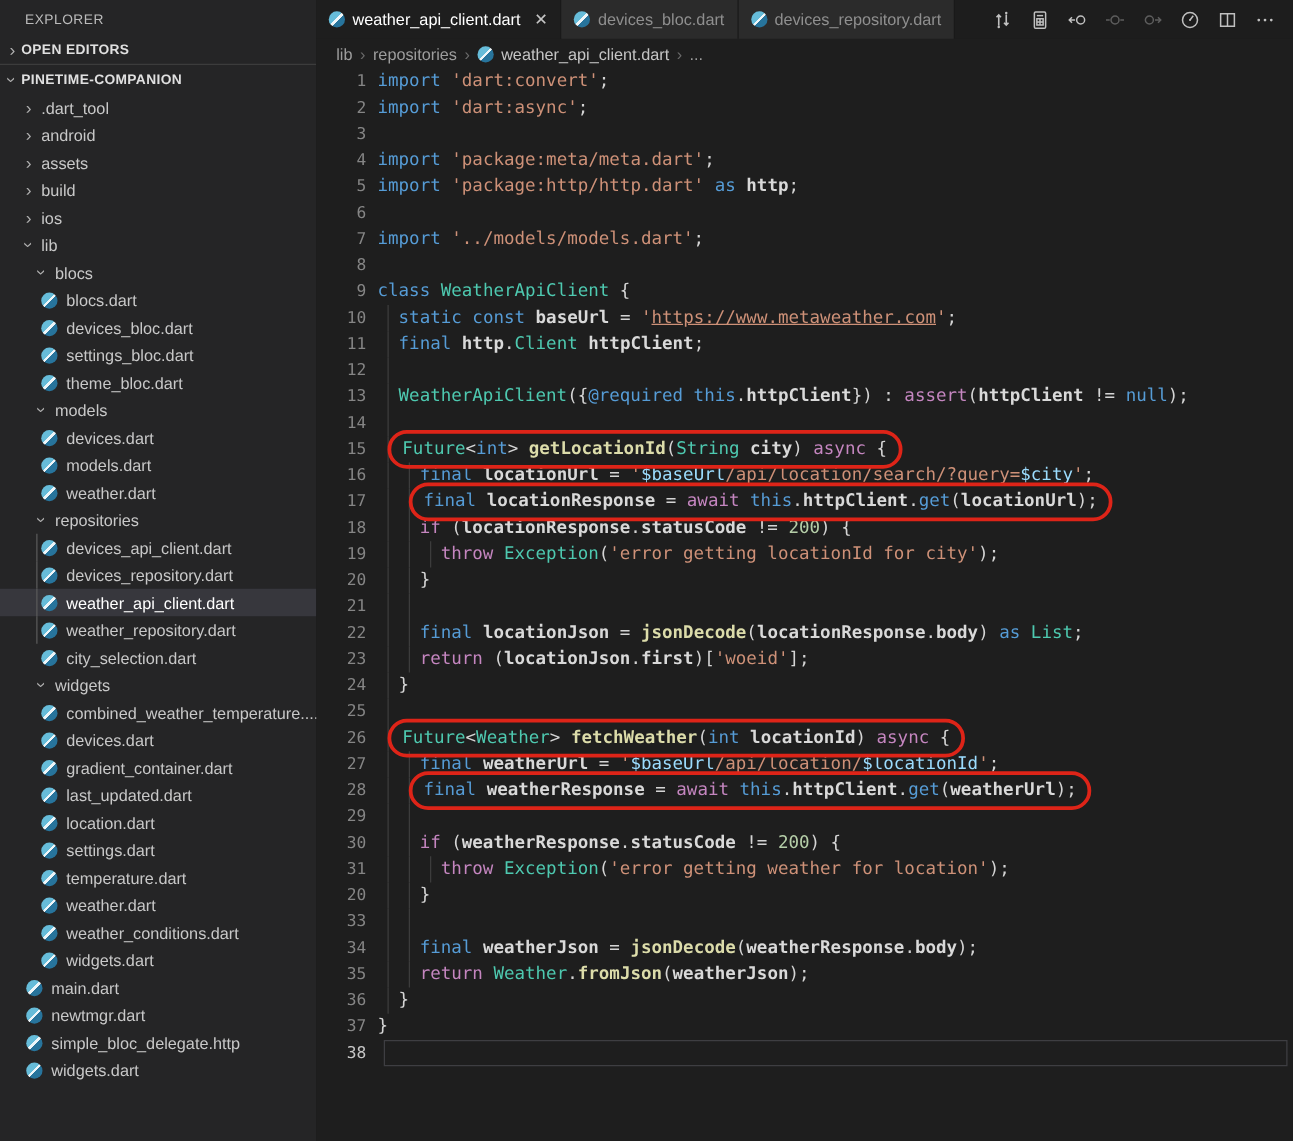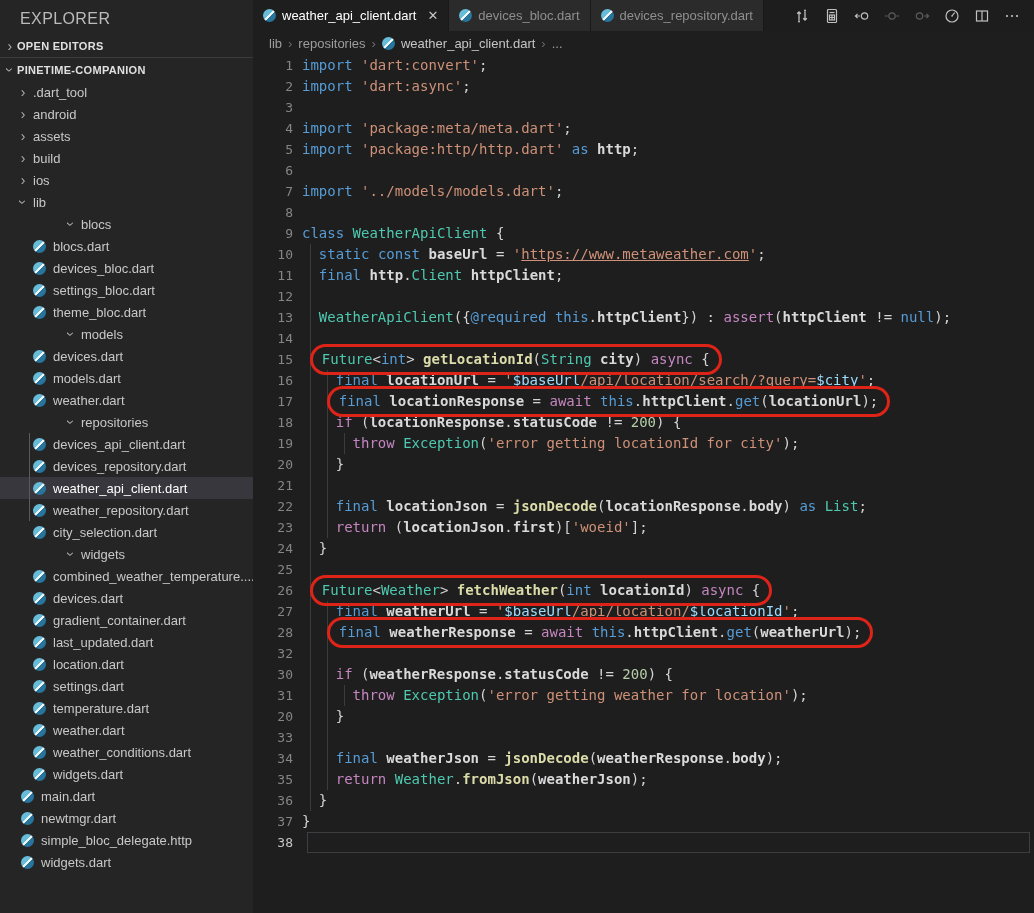--- a/index.html
+++ b/index.html
@@ -8,31 +8,31 @@
     --editor_bg:#1e1e1e; --sidebar_bg:#252526; --sel_bg:#37373d; --tab_inactive:#2b2b2b;
   }
   *{box-sizing:border-box;}
   html,body{margin:0;padding:0;}
   body{width:1034px;height:913px;overflow:hidden;background:var(--editor_bg);
        font-family:"Liberation Sans",sans-serif;-webkit-font-smoothing:antialiased;}
   .app{display:flex;width:1034px;height:913px;}
 
   
   .sidebar{flex:0 0 253px;background:var(--sidebar_bg);color:#c8c8c8;overflow:hidden;}
-  .explorer-title{padding:10px 0 7px 20px;font-size:16px;letter-spacing:.4px;color:#bbbbbb;}
+  .explorer-title{padding:10px 0 7px 20px;font-size:11px;letter-spacing:.4px;color:#bbbbbb;}
   .sect{height:23px;display:flex;align-items:center;font-size:11px;font-weight:700;
         letter-spacing:.3px;color:#e0e0e0;padding-left:3px;cursor:pointer;}
   .sect.oe{border-bottom:1px solid #3c3c3c;}
   .chev{display:inline-block;width:14px;text-align:center;font-size:14px;line-height:14px;
         color:#b0b0b0;font-weight:400;}
   .chev.open{transform:rotate(90deg);}
   .tree{font-size:13px;}
   .trow{height:22px;display:flex;align-items:center;position:relative;cursor:pointer;color:#c8c8c8;}
   .trow.lvl1{padding-left:16px;}
-  .trow.lvl2.folder{padding-left:27px;margin-left:37px;}
+  .trow.lvl2.folder{padding-left:27px;}
   .trow.lvl2.file{padding-left:21px;}
   .trow.lvl3{padding-left:33px;}
   .trow.sel{background:var(--sel_bg);color:#ffffff;}
   .trow .lab{margin-left:3px;white-space:nowrap;}
   .tguide{position:absolute;left:29px;top:0;bottom:0;width:1px;background:#5a5a5a;}
   .dart-icon{display:inline-block;width:13px;height:13px;border-radius:50%;flex:none;
      background:linear-gradient(135deg,#66bcd9 0 45%,#eef6f9 45% 56%,#27749c 56% 100%);}
   .trow .dart-icon{margin-right:4px;}
 
   
@@ -346,21 +346,21 @@
         <div class="line"><div class="ig" style="left: 57px;"></div><div class="ig" style="left: 73.8px;"></div><div class="ig" style="left: 90.6px;"></div><span class="ln">19</span><span class="code-text">      <span class="tk-ctl">throw</span><span class="tk-pl"> </span><span class="tk-typ">Exception</span><span class="tk-pl">(</span><span class="tk-str">'error getting locationId for city'</span><span class="tk-pl">);</span></span></div>
         <div class="line"><div class="ig" style="left: 57px;"></div><div class="ig" style="left: 73.8px;"></div><span class="ln">20</span><span class="code-text">    <span class="tk-pl">}</span></span></div>
         <div class="line"><div class="ig" style="left: 57px;"></div><div class="ig" style="left: 73.8px;"></div><span class="ln">21</span><span class="code-text"></span></div>
         <div class="line"><div class="ig" style="left: 57px;"></div><div class="ig" style="left: 73.8px;"></div><span class="ln">22</span><span class="code-text">    <span class="tk-kw">final</span><span class="tk-pl"> </span><span class="tk-var">locationJson</span><span class="tk-pl"> = </span><span class="tk-fn">jsonDecode</span><span class="tk-pl">(</span><span class="tk-var">locationResponse</span><span class="tk-pl">.</span><span class="tk-var">body</span><span class="tk-pl">) </span><span class="tk-kw">as</span><span class="tk-pl"> </span><span class="tk-typ">List</span><span class="tk-pl">;</span></span></div>
         <div class="line"><div class="ig" style="left: 57px;"></div><div class="ig" style="left: 73.8px;"></div><span class="ln">23</span><span class="code-text">    <span class="tk-ctl">return</span><span class="tk-pl"> (</span><span class="tk-var">locationJson</span><span class="tk-pl">.</span><span class="tk-var">first</span><span class="tk-pl">)[</span><span class="tk-str">'woeid'</span><span class="tk-pl">];</span></span></div>
         <div class="line"><div class="ig" style="left: 57px;"></div><span class="ln">24</span><span class="code-text">  <span class="tk-pl">}</span></span></div>
         <div class="line"><div class="ig" style="left: 57px;"></div><span class="ln">25</span><span class="code-text"></span></div>
         <div class="line"><div class="ig" style="left: 57px;"></div><span class="ln">26</span><span class="code-text">  <span class="oval"><span class="tk-typ">Future</span><span class="tk-pl">&lt;</span><span class="tk-typ">Weather</span><span class="tk-pl">&gt; </span><span class="tk-fn">fetchWeather</span><span class="tk-pl">(</span><span class="tk-kw">int</span><span class="tk-pl"> </span><span class="tk-var">locationId</span><span class="tk-pl">) </span><span class="tk-ctl">async</span><span class="tk-pl"> {</span></span></span></div>
         <div class="line"><div class="ig" style="left: 57px;"></div><div class="ig" style="left: 73.8px;"></div><span class="ln">27</span><span class="code-text">    <span class="tk-kw">final</span><span class="tk-pl"> </span><span class="tk-var">weatherUrl</span><span class="tk-pl"> = </span><span class="tk-str">'</span><span class="tk-itp">$baseUrl</span><span class="tk-str">/api/location/</span><span class="tk-itp">$locationId</span><span class="tk-str">'</span><span class="tk-pl">;</span></span></div>
         <div class="line"><div class="ig" style="left: 57px;"></div><div class="ig" style="left: 73.8px;"></div><span class="ln">28</span><span class="code-text">    <span class="oval"><span class="tk-kw">final</span><span class="tk-pl"> </span><span class="tk-var">weatherResponse</span><span class="tk-pl"> = </span><span class="tk-ctl">await</span><span class="tk-pl"> </span><span class="tk-kw">this</span><span class="tk-pl">.</span><span class="tk-var">httpClient</span><span class="tk-pl">.</span><span class="tk-kw">get</span><span class="tk-pl">(</span><span class="tk-var">weatherUrl</span><span class="tk-pl">);</span></span></span></div>
-        <div class="line"><div class="ig" style="left: 57px;"></div><div class="ig" style="left: 73.8px;"></div><span class="ln">32</span><span class="code-text"></span></div>
+        <div class="line"><div class="ig" style="left: 57px;"></div><div class="ig" style="left: 73.8px;"></div><span class="ln">29</span><span class="code-text"></span></div>
         <div class="line"><div class="ig" style="left: 57px;"></div><div class="ig" style="left: 73.8px;"></div><span class="ln">30</span><span class="code-text">    <span class="tk-ctl">if</span><span class="tk-pl"> (</span><span class="tk-var">weatherResponse</span><span class="tk-pl">.</span><span class="tk-var">statusCode</span><span class="tk-pl"> != </span><span class="tk-num">200</span><span class="tk-pl">) {</span></span></div>
         <div class="line"><div class="ig" style="left: 57px;"></div><div class="ig" style="left: 73.8px;"></div><div class="ig" style="left: 90.6px;"></div><span class="ln">31</span><span class="code-text">      <span class="tk-ctl">throw</span><span class="tk-pl"> </span><span class="tk-typ">Exception</span><span class="tk-pl">(</span><span class="tk-str">'error getting weather for location'</span><span class="tk-pl">);</span></span></div>
         <div class="line"><div class="ig" style="left: 57px;"></div><div class="ig" style="left: 73.8px;"></div><span class="ln">20</span><span class="code-text">    <span class="tk-pl">}</span></span></div>
         <div class="line"><div class="ig" style="left: 57px;"></div><div class="ig" style="left: 73.8px;"></div><span class="ln">33</span><span class="code-text"></span></div>
         <div class="line"><div class="ig" style="left: 57px;"></div><div class="ig" style="left: 73.8px;"></div><span class="ln">34</span><span class="code-text">    <span class="tk-kw">final</span><span class="tk-pl"> </span><span class="tk-var">weatherJson</span><span class="tk-pl"> = </span><span class="tk-fn">jsonDecode</span><span class="tk-pl">(</span><span class="tk-var">weatherResponse</span><span class="tk-pl">.</span><span class="tk-var">body</span><span class="tk-pl">);</span></span></div>
         <div class="line"><div class="ig" style="left: 57px;"></div><div class="ig" style="left: 73.8px;"></div><span class="ln">35</span><span class="code-text">    <span class="tk-ctl">return</span><span class="tk-pl"> </span><span class="tk-typ">Weather</span><span class="tk-pl">.</span><span class="tk-fn">fromJson</span><span class="tk-pl">(</span><span class="tk-var">weatherJson</span><span class="tk-pl">);</span></span></div>
         <div class="line"><div class="ig" style="left: 57px;"></div><span class="ln">36</span><span class="code-text">  <span class="tk-pl">}</span></span></div>
         <div class="line"><span class="ln">37</span><span class="code-text"><span class="tk-pl">}</span></span></div>
         <div class="line cur"><span class="ln">38</span><span class="code-text"></span><div class="curbox"></div></div>
       </div>

